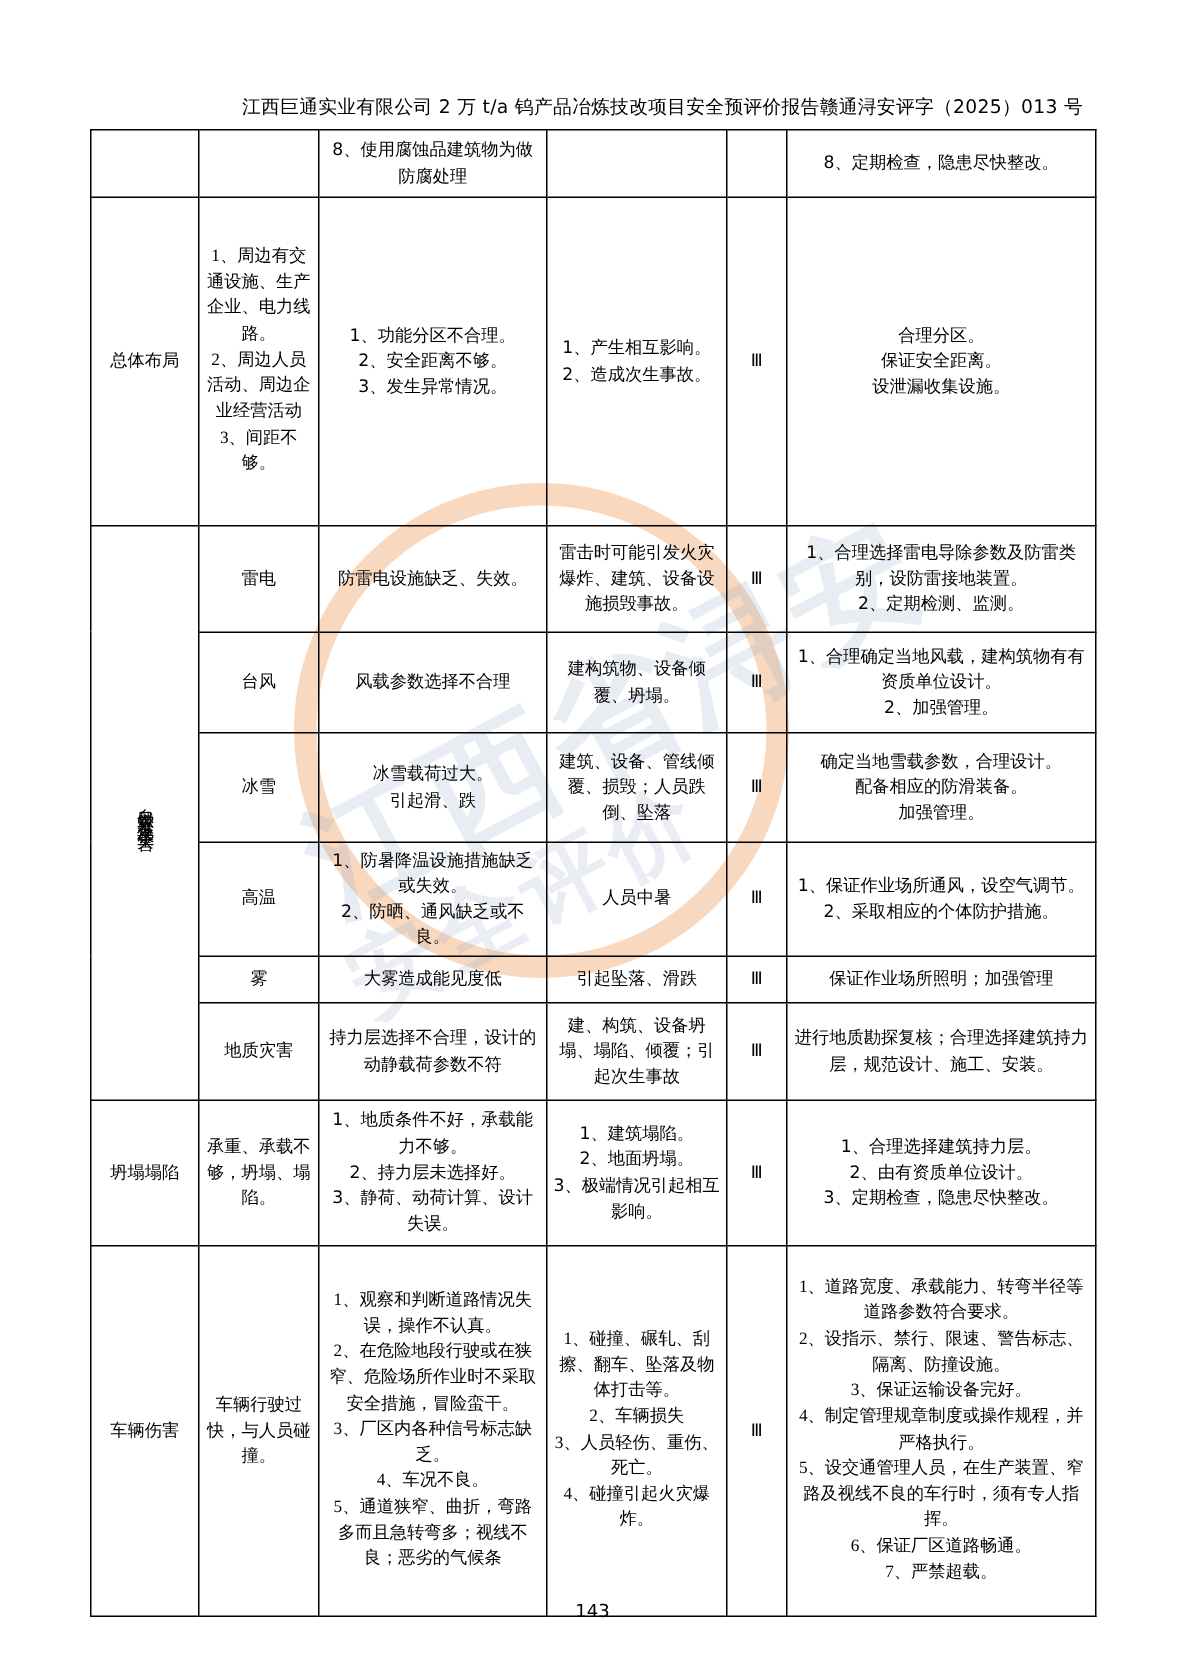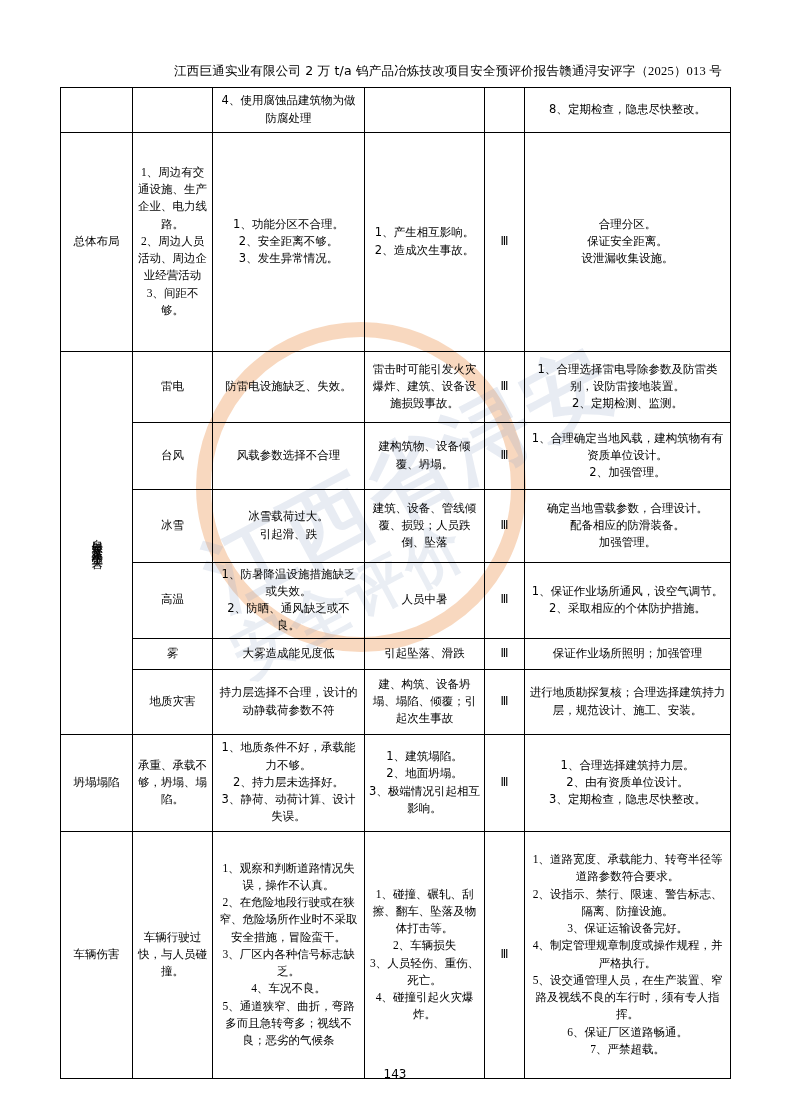--- a/index.html
+++ b/index.html
@@ -26,21 +26,21 @@
   .header {
     display: flex;
     justify-content: flex-end;
     align-items: baseline;
     font-size: 12.5px;
     line-height: 1.4;
     letter-spacing: 0.2px;
     padding: 0 8px 6px 8px;
   }
   .header-left { white-space: nowrap; }
-  .header-right { white-space: nowrap; font-family: Liberation Serif, serif; }
+  .header-right { white-space: nowrap; }
 
   
   .watermark {
     position: absolute;
     left: 0; top: 0;
     width: 790px; height: 1117px;
     pointer-events: none;
     z-index: 5;
   }
   .wm-ring {
@@ -148,21 +148,21 @@
         <col class="c3">
         <col class="c4">
         <col class="c5">
         <col class="c6">
     </colgroup>
     <tbody>
 
       <tr>
         <td></td>
         <td></td>
-        <td class="left" style="height:38px">4、使用腐蚀品建筑物为做防腐处理</td>
+        <td class="left" style="height:38px">8、使用腐蚀品建筑物为做防腐处理</td>
         <td></td>
         <td></td>
         <td class="left">8、定期检查，隐患尽快整改。</td>
       </tr>
 
       <tr>
         <td>总体布局</td>
         <td class="left tight" style="height:212px; white-space:pre-line;">1、周边有交通设施、生产企业、电力线路。
 2、周边人员活动、周边企业经营活动
 3、间距不够。</td>

